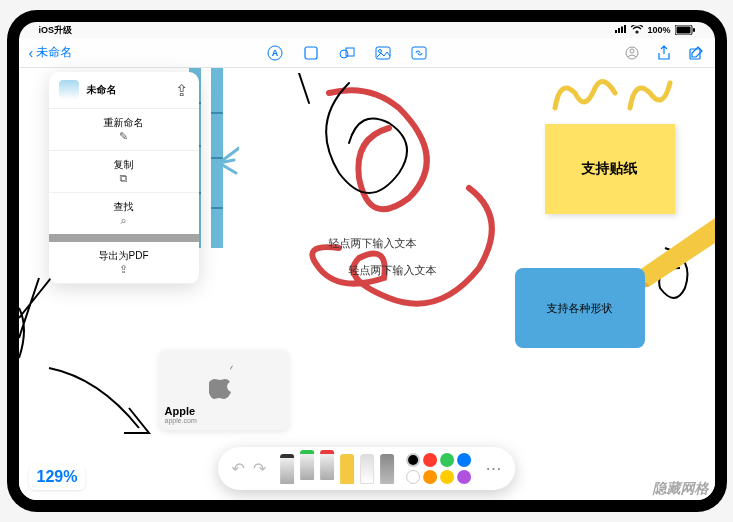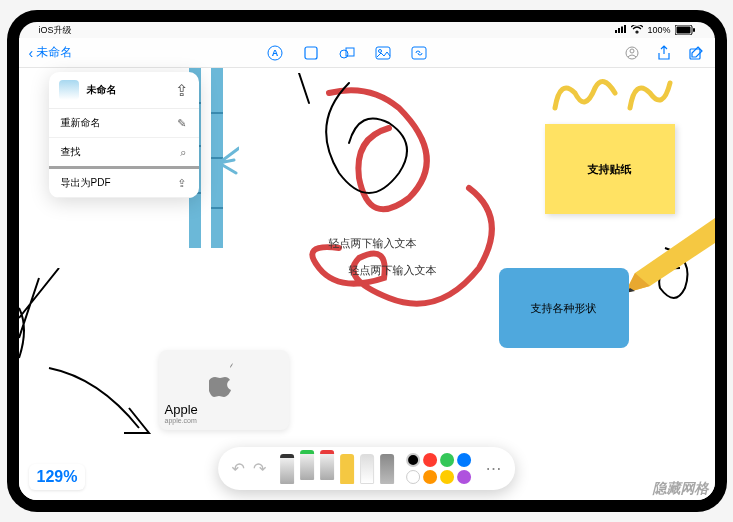--- a/index.html
+++ b/index.html
@@ -29,21 +29,21 @@
     position: relative;
     overflow: hidden;
   }
   .status-bar {
     height: 16px;
     display: flex;
     justify-content: space-between;
     align-items: center;
     padding: 0 20px;
     font-size: 9px;
-    font-weight: 400;
+    font-weight: 700;
     color: #000;
   }
   .status-right { display: flex; align-items: center; gap: 4px; }
   .battery-icon { display: inline-flex; align-items: center; }
   .top-toolbar {
     height: 30px;
     display: flex;
     align-items: center;
     padding: 0 10px;
     border-bottom: 1px solid #e5e5e5;
@@ -97,43 +97,44 @@
   .dropdown-title { font-size: 10px; font-weight: 600; flex: 1; }
   .dropdown-share { color: #555; }
   .menu-item {
     display: flex;
     justify-content: space-between;
     align-items: center;
     padding: 7px 12px;
     font-size: 10px;
     border-bottom: 1px solid #f0f0f0;
     cursor: pointer;
-  }
-  .menu-section-break { border-bottom: 3px solid #a3a3a3; }
+    flex-direction: column;
+  }
+  .menu-section-break { border-bottom: 8px solid #a3a3a3; }
   .menu-icon { color: #666; font-size: 11px; }
   
   .bamboo {
     position: absolute;
     top: 0; left: 165px;
     width: 55px; height: 180px;
   }
   .sticky-note {
     position: absolute;
     background: #ffe263;
     box-shadow: 2px 2px 6px rgba(0,0,0,0.15);
     display: flex;
     align-items: center;
     justify-content: center;
-    font-size: 11px;
+    font-size: 14px;
     font-weight: 600;
   }
   .note1 { top: 56px; right: 40px; width: 130px; height: 90px; }
   .shape-blue {
     position: absolute;
-    top: 200px; right: 86px;
+    top: 200px; right: 70px;
     width: 130px; height: 80px;
     background: #4fa8dd;
     border-radius: 8px;
     display: flex;
     align-items: center;
     justify-content: center;
     font-size: 11px;
     color: #000;
   }
   .pencil-yellow {
@@ -154,21 +155,21 @@
     width: 130px; height: 80px;
     background: #f5f5f5;
     border-radius: 8px;
     display: flex;
     flex-direction: column;
     justify-content: flex-end;
     padding: 6px;
     box-shadow: 0 2px 6px rgba(0,0,0,0.1);
   }
   .apple-logo-wrap { flex: 1; display: flex; align-items: center; justify-content: center; }
-  .apple-card-title { font-size: 13px; font-weight: 400; }
+  .apple-card-title { font-size: 11px; font-weight: 700; }
   .apple-card-sub { font-size: 7px; color: #888; }
   
   .scribble {
     position: absolute;
     pointer-events: none;
   }
   
   .tool-dock {
     position: absolute;
     bottom: 10px;
@@ -400,20 +401,24 @@
 
     <div class="dropdown">
       <div class="dropdown-header">
         <div class="dropdown-thumb"></div>
         <span class="dropdown-title">未命名</span>
         <span class="dropdown-share">⇪</span>
       </div>
       <div class="menu-item">
         <span>重新命名</span>
         <span class="menu-icon">✎</span>
+      </div>
+      <div class="menu-item">
+        <span>复制</span>
+        <span class="menu-icon">⧉</span>
       </div>
       <div class="menu-item menu-section-break">
         <span>查找</span>
         <span class="menu-icon">⌕</span>
       </div>
       <div class="menu-item">
         <span>导出为PDF</span>
         <span class="menu-icon">⇪</span>
       </div>
     </div>

